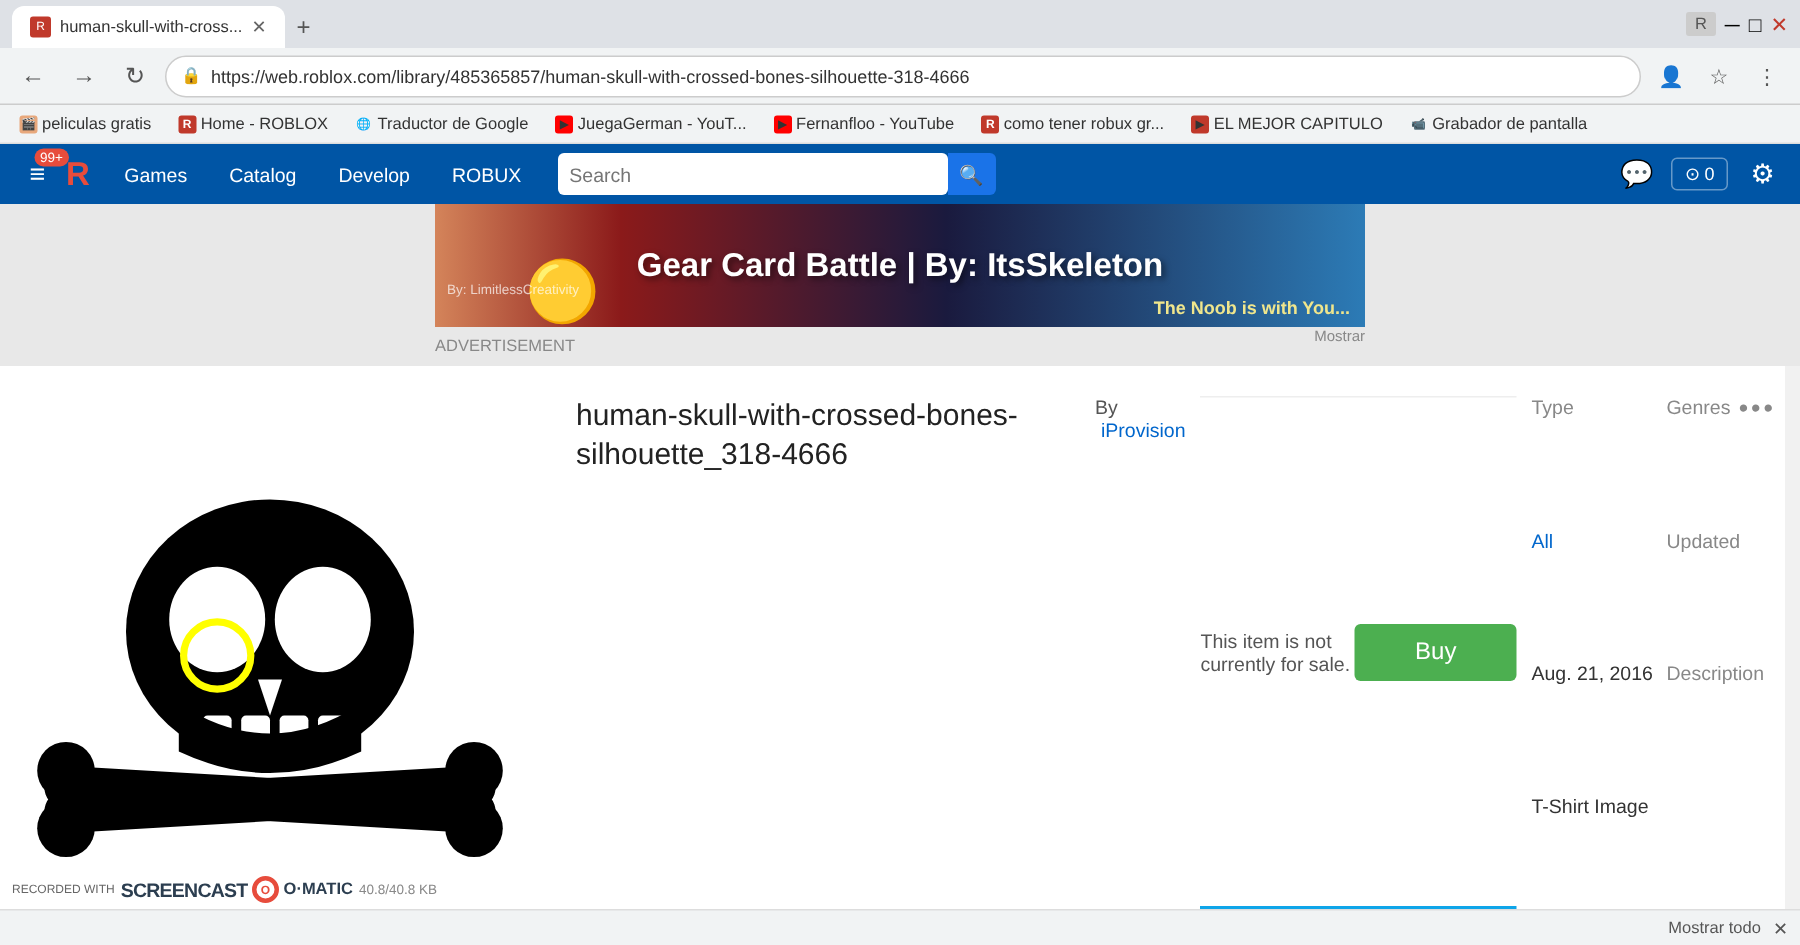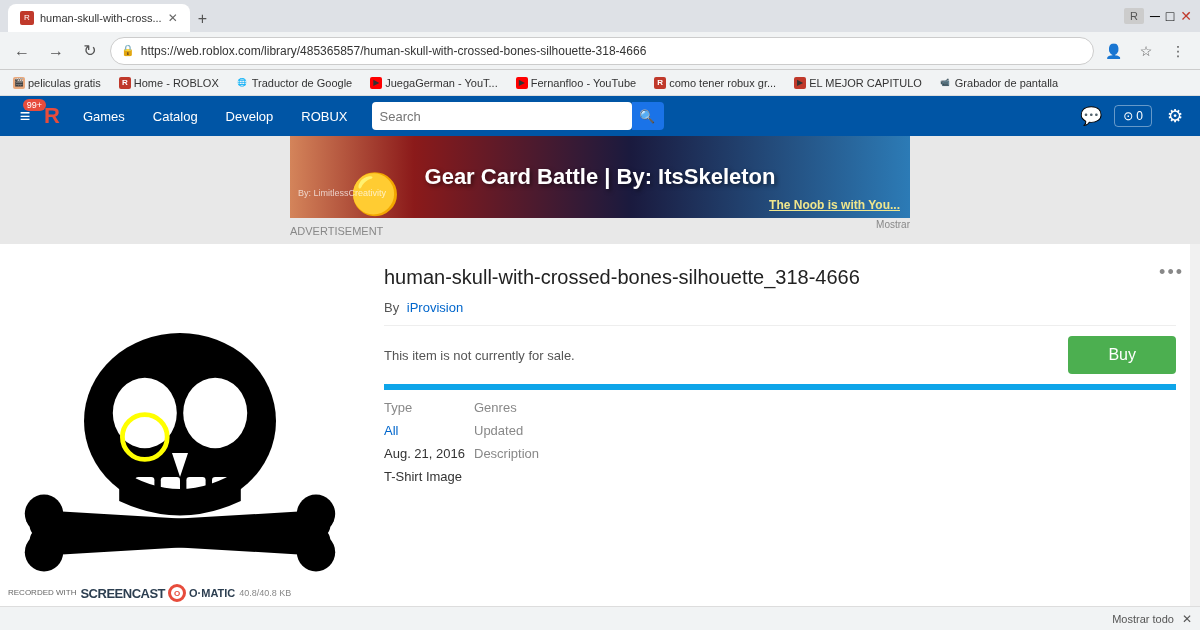--- a/index.html
+++ b/index.html
@@ -293,21 +293,21 @@
       flex-shrink: 0;
     }
     .skull-svg {
       width: 320px;
       height: 320px;
     }
     .item-info-panel {
       flex: 1;
       padding: 20px 24px;
       display: flex;
-      flex-direction: column;
+      flex-direction: row;
       gap: 10px;
     }
     .item-title {
       font-size: 20px;
       font-weight: 400;
       color: #222;
       line-height: 1.3;
     }
     .item-author {
       font-size: 13px;
@@ -515,21 +515,21 @@
 
 <div class="page-content">
 
   <div class="ad-wrapper">
     <div class="ad-banner">
       <div style="position:absolute;left:0;right:0;top:0;bottom:0;background:linear-gradient(to right, #d4845a 0%, #8b1a1a 20%, #1a1a3e 55%, #2c7bb6 100%);"></div>
       <div style="position:absolute;left:60px;bottom:0;font-size:40px;z-index:2;">🟡</div>
       <div style="position:relative;z-index:3;text-align:center;">
         <div class="ad-text">Gear Card Battle | By: ItsSkeleton</div>
       </div>
-      <div class="ad-subtitle" style="position:absolute;right:10px;bottom:6px;color:#f0e68c;font-size:12px;font-weight:700;z-index:3;text-decoration:underline;">The Noob is with You...</div>
+      <div class="ad-subtitle" style="position:absolute;right:10px;bottom:6px;color:#f0e68c;font-size:12px;font-weight:700;z-index:3;">The Noob is with You...</div>
       <div class="ad-credits" style="position:absolute;left:8px;bottom:20px;color:rgba(255,255,255,0.7);font-size:9px;z-index:3;">By: LimitlessCreativity</div>
     </div>
     <div class="ad-meta">
       <span class="ad-label">ADVERTISEMENT</span>
       <span style="font-size:10px;color:#888;cursor:pointer;">Mostrar</span>
     </div>
   </div>
 
   <div style="display:flex;justify-content:center;flex:1;">
     <div class="item-area">

